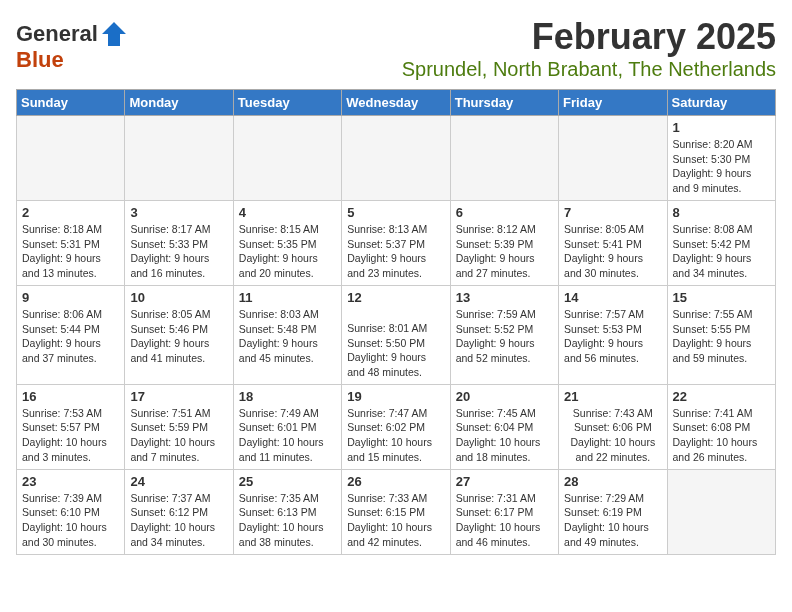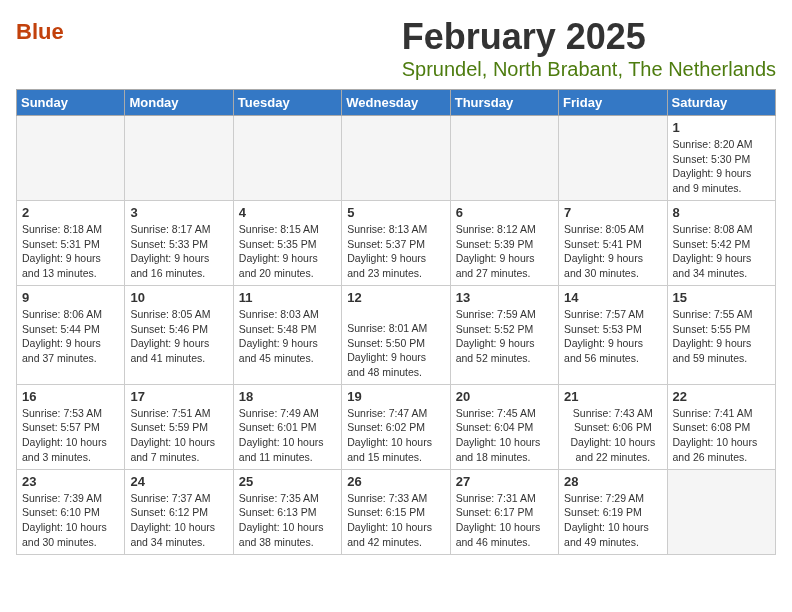--- a/index.html
+++ b/index.html
@@ -30,20 +30,21 @@
     .logo-text span {
       color: #c2410c;
       text-align: center;
     }
     .logo-icon {
       width: 28px;
       height: 28px;
       margin-left: 2px;
     }
     .title-area {
+      text-align: right;
       margin-left: 47px;
     }
     .month-title {
       font-size: 36px;
       font-weight: bold;
       color: #333;
     }
     .location-title {
       font-size: 20px;
       color: #4d7c0f;
@@ -83,20 +84,26 @@
       color: #333;
       line-height: 1.4;
     }
   </style>
 </head>
 <body>
 
 <div class="header-area">
   <div class="logo">
     <div>
+      <div style="display:flex;align-items:center;">
+        <span class="logo-text">General</span>
+        <svg class="logo-icon" viewBox="0 0 28 28" xmlns="http://www.w3.org/2000/svg">
+          <polygon points="14,2 26,14 20,14 20,26 8,26 8,14 2,14" fill="#1a6ec7"></polygon>
+        </svg>
+      </div>
       <div class="logo-text"><span>Blue</span></div>
     </div>
   </div>
   <div class="title-area">
     <div class="month-title">February 2025</div>
     <div class="location-title">Sprundel, North Brabant, The Netherlands</div>
   </div>
 </div>
 
 <table>

